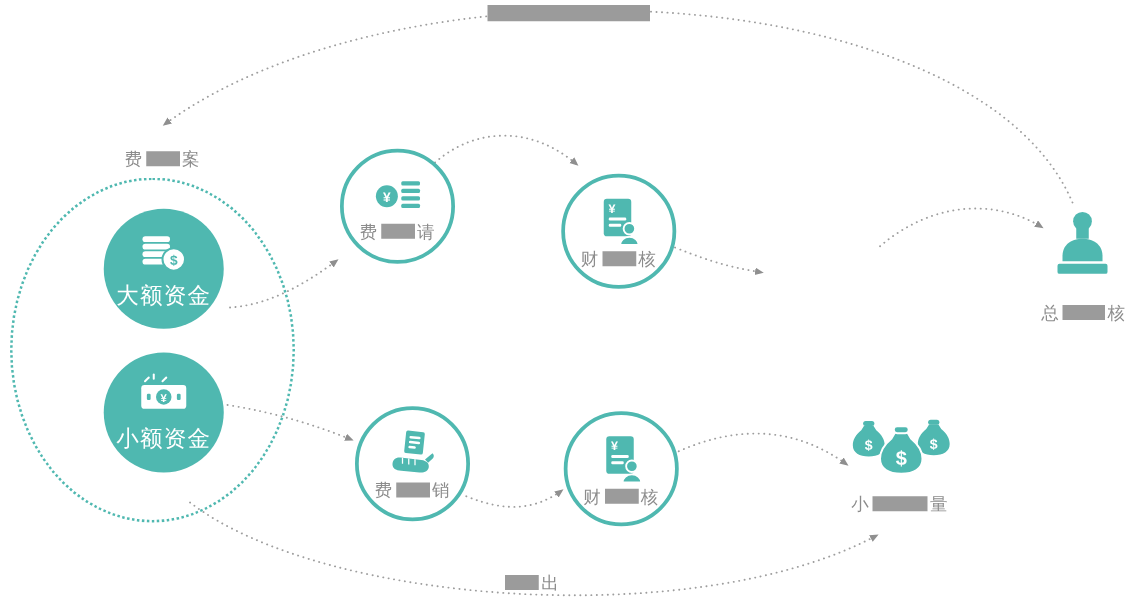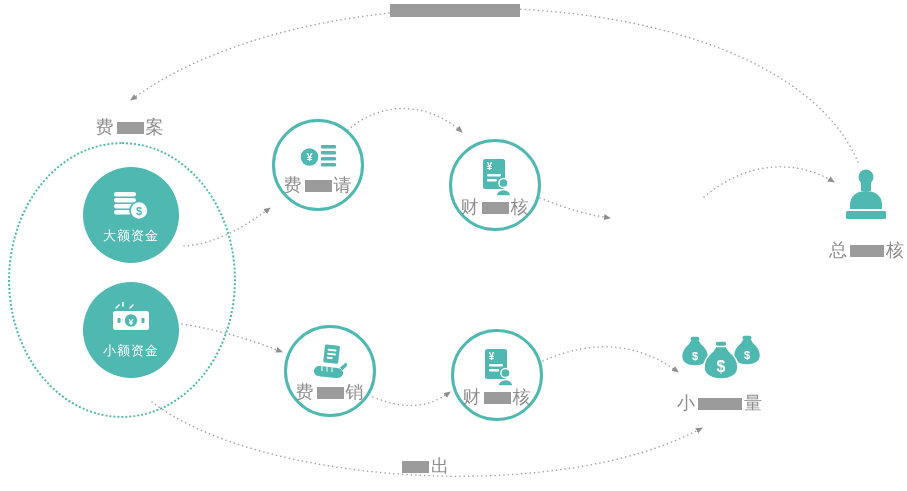--- a/index.html
+++ b/index.html
@@ -8,30 +8,30 @@
   .canvas { position:relative; width:907px; height:491px; background:#ffffff; overflow:hidden; }
   .abs { position:absolute; }
 
   .arrow-layer { position:absolute; left:0; top:0; width:907px; height:491px; }
 
   .title-bar { position:absolute; left:390px; top:4px; width:130px; height:13px; background:#9B9B9B; }
 
   .group-ellipse { position:absolute; left:8px; top:142px; width:228px; height:276px;
                    border:2px dotted #4FB8B0; border-radius:50%; }
 
-  .gray-label { color:#8C8C8C; font-size:18px; letter-spacing:1px; text-align:center; white-space:nowrap; line-height:15px; }
+  .gray-label { color:#8C8C8C; font-size:14px; letter-spacing:1px; text-align:center; white-space:nowrap; line-height:15px; }
 
   .rbox { display:inline-block; background:#9B9B9B; height:12px; vertical-align:-1px; margin:0 2px; }
   .rbox.w2 { width:27px; }
   .rbox.w3 { width:34px; }
   .rbox.w4 { width:44px; }
 
   .fund-circle { position:absolute; width:96px; height:96px; border-radius:50%; background:#4FB8B0;
                  display:flex; flex-direction:column; align-items:center; justify-content:center; gap:3px; }
-  .fund-circle .fund-label { color:#ffffff; font-size:13px; letter-spacing:1px; }
+  .fund-circle .fund-label { color:#ffffff; font-size:18px; letter-spacing:1px; }
 
   .step-circle { position:absolute; width:92px; height:92px; border:3px solid #4FB8B0; border-radius:50%;
                  background:#ffffff; display:flex; flex-direction:column; align-items:center; justify-content:center; gap:2px; }
 
   .icon-wrap { display:flex; align-items:center; justify-content:center; }
 </style>
 </head>
 <body>
 
 <div class="canvas">

